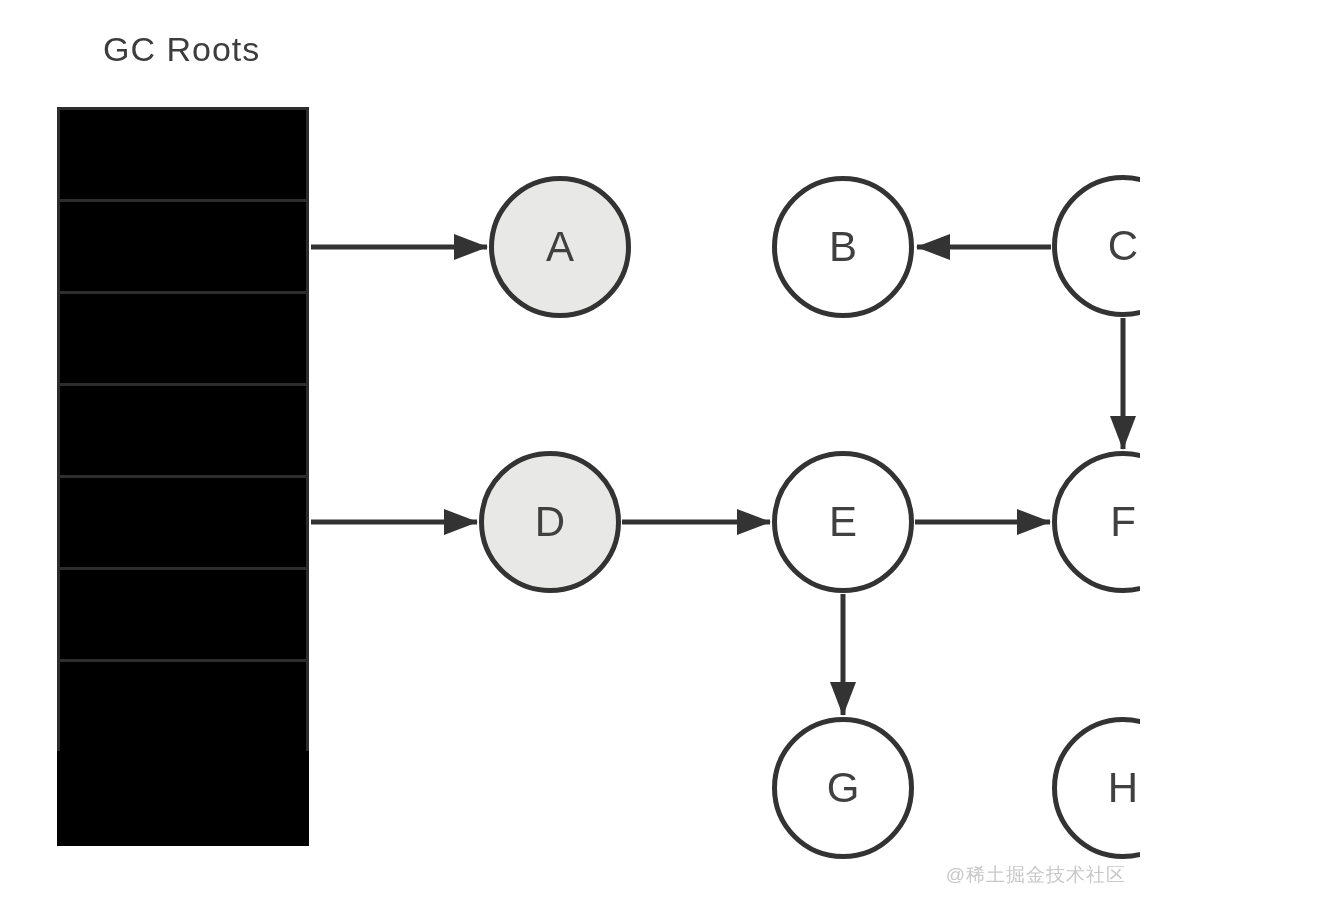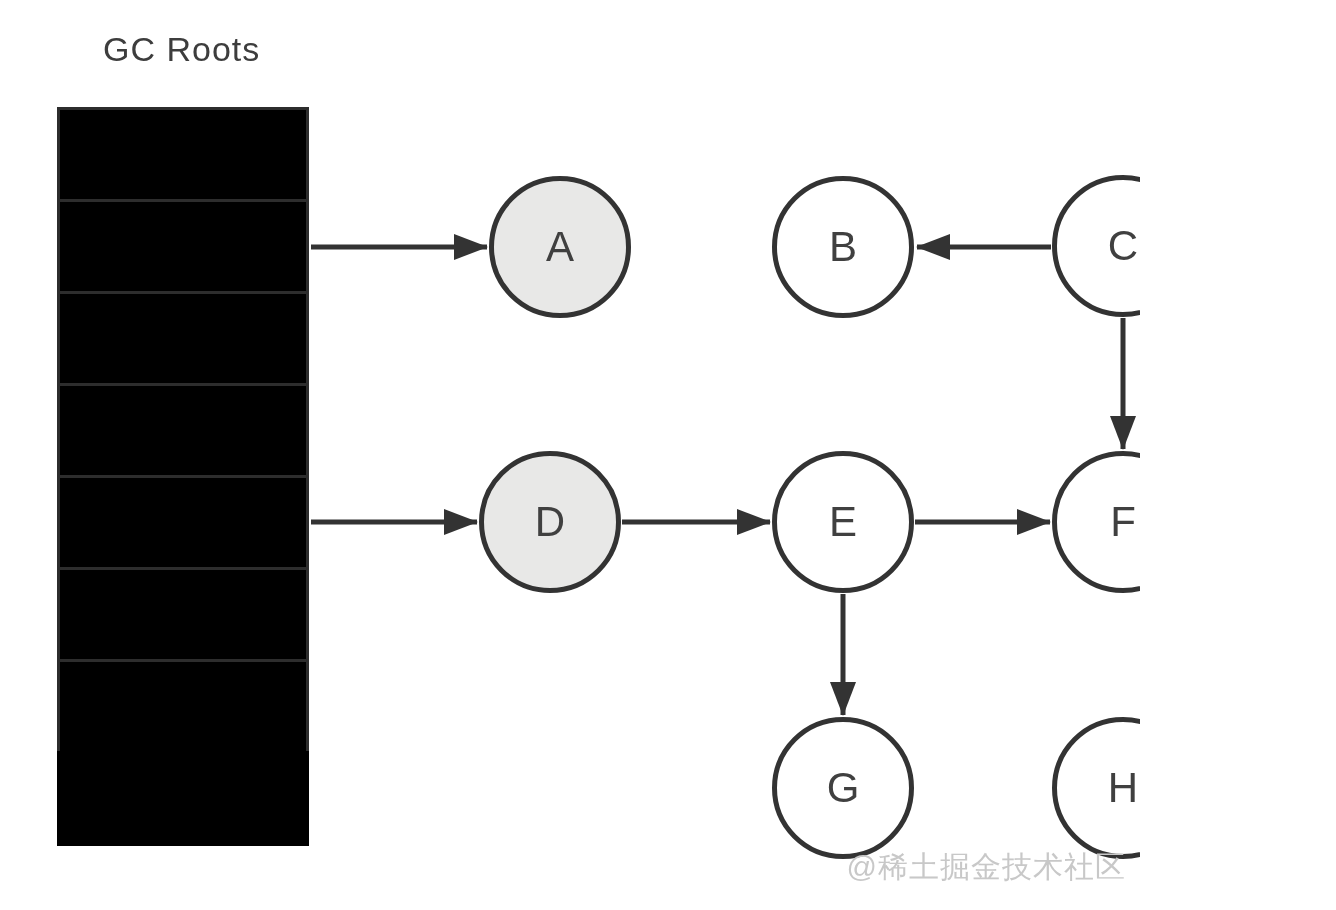--- a/index.html
+++ b/index.html
@@ -76,21 +76,21 @@
     left: 0;
     top: 0;
     width: 1336px;
     height: 910px;
     pointer-events: none;
   }
   .watermark {
     position: absolute;
     right: 14px;
     bottom: 22px;
-    font-size: 30px;
+    font-size: 19px;
     color: #c8c8c8;
     letter-spacing: 1px;
     white-space: nowrap;
   }
 </style>
 </head>
 <body>
 
 <div id="canvas">
 

